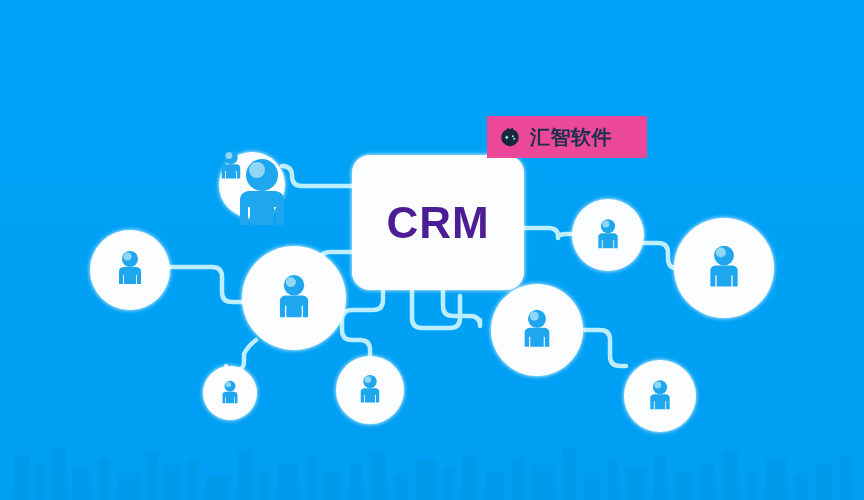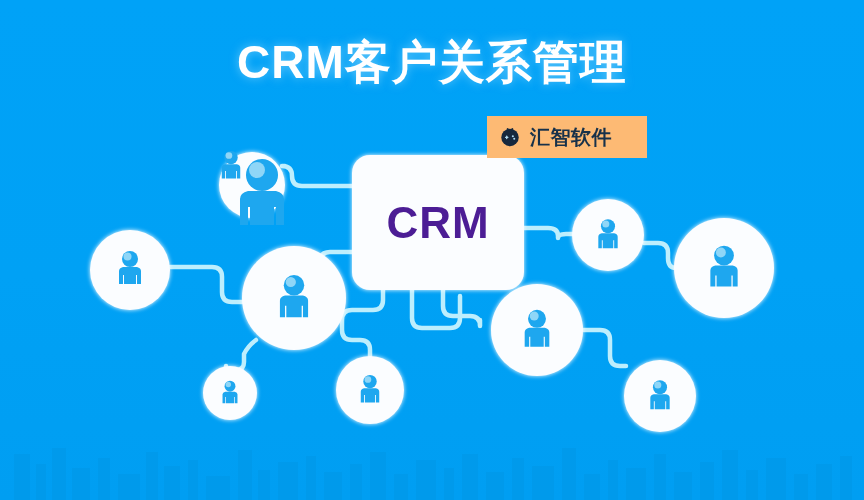--- a/index.html
+++ b/index.html
@@ -47,21 +47,21 @@
     white-space: nowrap;
     user-select: none;
   }
   
   #watermark {
     position: absolute;
     left: 487px;
     top: 116px;
     width: 160px;
     height: 42px;
-    background: #fdba74;
+    background: #ec4899;
     display: flex;
     align-items: center;
     gap: 9px;
     padding-left: 12px;
     box-sizing: border-box;
   }
   #watermark .wm-icon {
     width: 22px;
     height: 22px;
     flex: 0 0 22px;
@@ -265,21 +265,20 @@
     <g>
       <circle class="node-disc" cx="724" cy="268" r="50" filter="url(#softglow)"></circle>
       <g transform="translate(693,237) scale(0.62)">
           <use href="#person-glyph"></use>
         </g>
     </g>
   </svg>
 
   <div id="hub-label">CRM</div>
 
-  <div id="title">CRM客户关系管理</div>
 
   <div id="watermark">
     <svg class="wm-icon" viewBox="0 0 24 24" aria-hidden="true">
       <circle cx="12" cy="12.5" r="9.5" fill="#16283d"></circle>
       <path d="M9.5 3.2 q1.2 1.6 2.5 1.6 q1.3 0 2.5 -1.6" stroke="#16283d" stroke-width="2" fill="none" stroke-linecap="round"></path>
       <rect x="6.4" y="11.6" width="4.0" height="1.5" rx=".75" fill="#b0dbf3"></rect>
       <rect x="7.65" y="10.35" width="1.5" height="4.0" rx=".75" fill="#b0dbf3"></rect>
       <circle cx="15.1" cy="11.2" r="1.15" fill="#b0dbf3"></circle>
       <circle cx="16.6" cy="13.9" r="1.15" fill="#b0dbf3"></circle>
     </svg>

